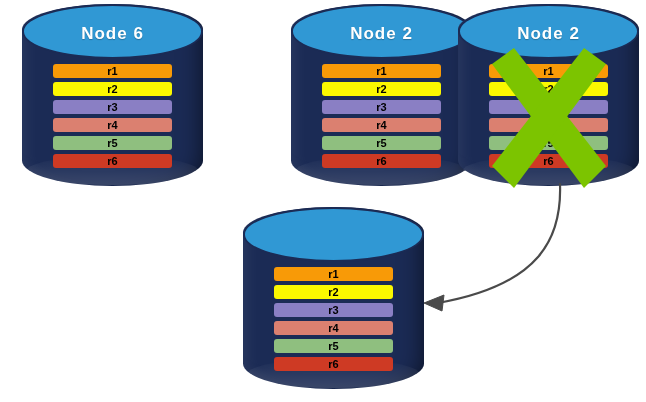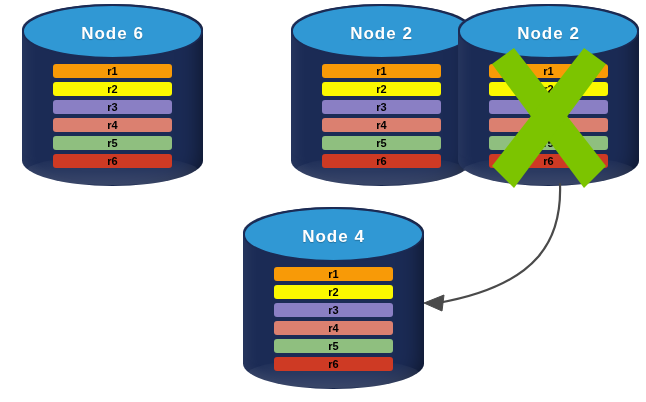--- a/index.html
+++ b/index.html
@@ -165,21 +165,20 @@
     <g fill="#7cc400">
       <polygon points="0,16 22,0 114,118 92,140"></polygon>
       <polygon points="114,16 92,0 0,118 22,140"></polygon>
     </g>
   </svg>
 
   <div class="node" style="left:243px; top:207px; width:181px; height:182px;">
     <div class="cyl-body"></div>
     <div class="cyl-bottom-gloss"></div>
     <div class="cyl-top"></div>
-    <div class="cyl-title">Node  4</div>
     <div class="rows">
       <div class="row-bar" style="background:#f89a07;">r1</div>
       <div class="row-bar" style="background:#fbf800;">r2</div>
       <div class="row-bar" style="background:#8a7fc4;">r3</div>
       <div class="row-bar" style="background:#db8070;">r4</div>
       <div class="row-bar" style="background:#8fbf7f;">r5</div>
       <div class="row-bar" style="background:#ce3a24;">r6</div>
     </div>
   </div>
 

